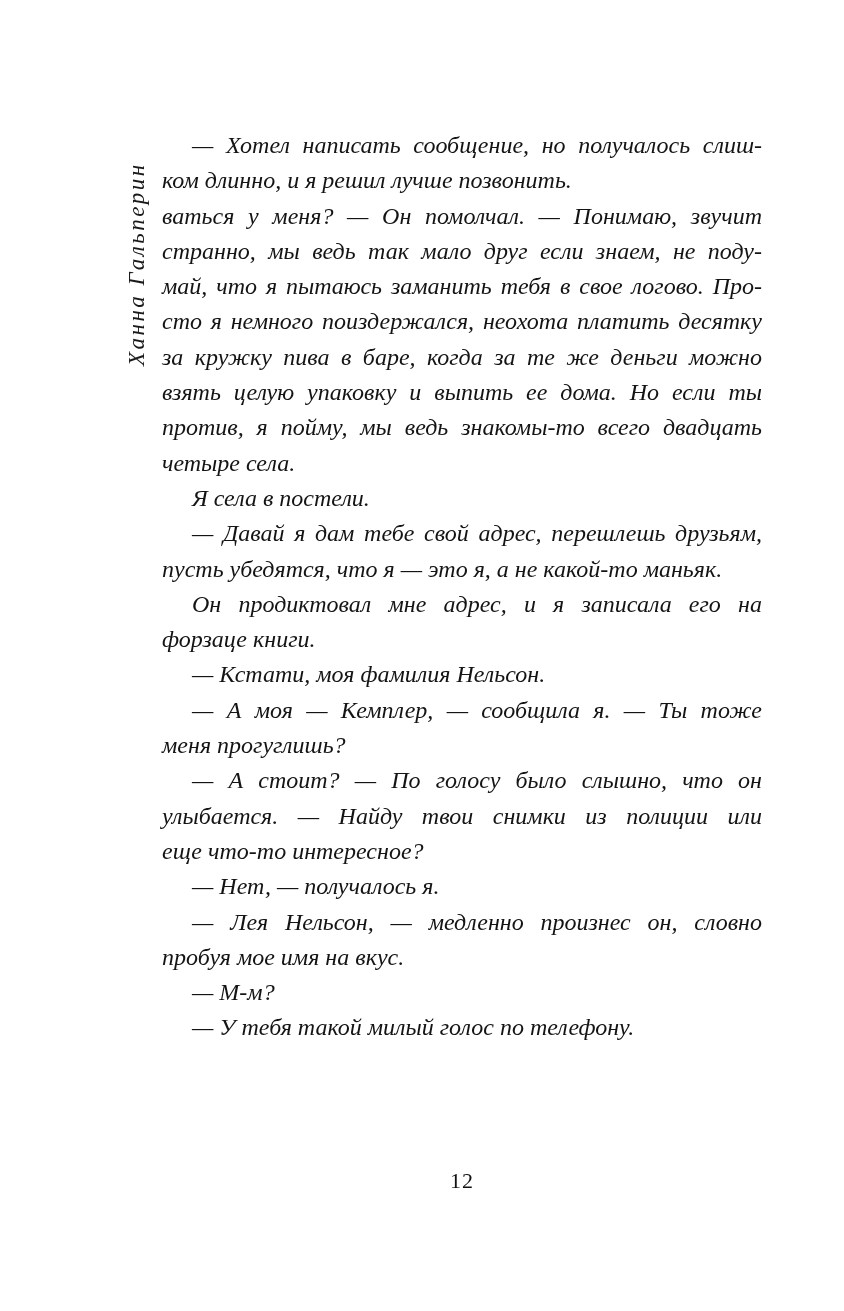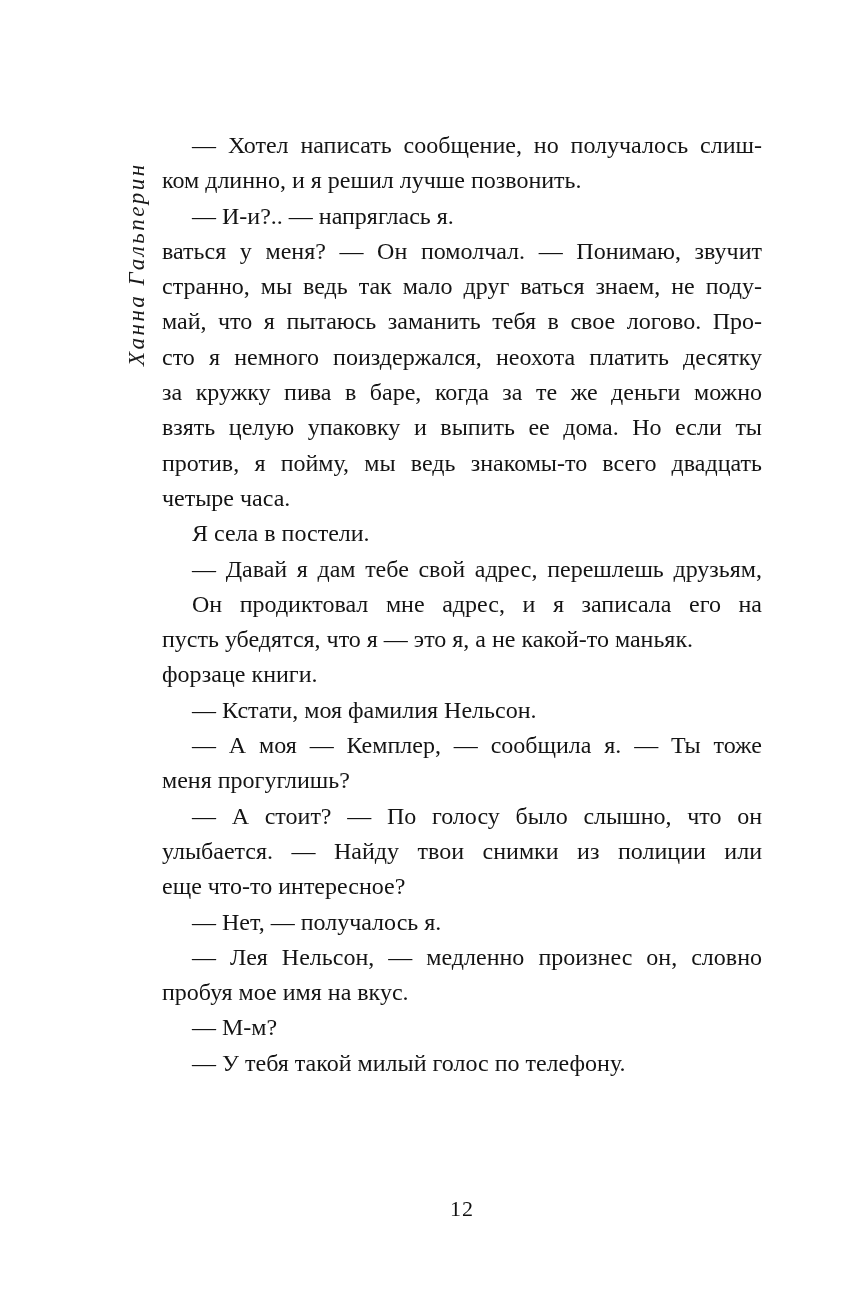--- a/index.html
+++ b/index.html
@@ -32,20 +32,21 @@
     position: absolute;
     left: 162px;
     top: 128px;
     width: 600px;
     font-size: 24px;
     line-height: 35.3px;
   }
   .line {
     white-space: normal;
     text-align: left;
+    font-style: italic;
   }
   .line.just {
     text-align: justify;
     text-align-last: justify;
   }
   .line.indent {
     padding-left: 30px;
   }
   .line.indent.just {
     
@@ -53,45 +54,43 @@
   }
   .page-number {
     position: absolute;
     left: 162px;
     top: 1168px;
     width: 600px;
     text-align: center;
     font-size: 22px;
     letter-spacing: 1px;
     color: #111111;
-    margin-top: 28px;
   }
 </style>
 </head>
 <body>
 
 <div class="page">
   <div class="margin-author">Ханна Гальперин</div>
 
   <div class="body-text">
       <div class="line indent just">— Хотел написать сообщение, но получалось слиш-</div>
       <div class="line">ком длинно, и я решил лучше позвонить.</div>
-      <div class="line indent">— И-и?.. — напряглась я.</div>
       <div class="line just">ваться у меня? — Он помолчал. — Понимаю, звучит</div>
-      <div class="line just">странно, мы ведь так мало друг ваться знаем, не поду-</div>
+      <div class="line just">странно, мы ведь так мало друг если знаем, не поду-</div>
       <div class="line just">май, что я пытаюсь заманить тебя в свое логово. Про-</div>
       <div class="line just">сто я немного поиздержался, неохота платить десятку</div>
       <div class="line just">за кружку пива в баре, когда за те же деньги можно</div>
       <div class="line just">взять целую упаковку и выпить ее дома. Но если ты</div>
       <div class="line just">против, я пойму, мы ведь знакомы-то всего двадцать</div>
-      <div class="line">четыре часа.</div>
+      <div class="line">четыре села.</div>
       <div class="line indent">Я села в постели.</div>
       <div class="line indent just">— Давай я дам тебе свой адрес, перешлешь друзьям,</div>
+      <div class="line">пусть убедятся, что я — это я, а не какой-то маньяк.</div>
       <div class="line indent just">Он продиктовал мне адрес, и я записала его на</div>
-      <div class="line">пусть убедятся, что я — это я, а не какой-то маньяк.</div>
       <div class="line">форзаце книги.</div>
       <div class="line indent">— Кстати, моя фамилия Нельсон.</div>
       <div class="line indent just">— А моя — Кемплер, — сообщила я. — Ты тоже</div>
       <div class="line">меня прогуглишь?</div>
       <div class="line indent just">— А стоит? — По голосу было слышно, что он</div>
       <div class="line just">улыбается. — Найду твои снимки из полиции или</div>
       <div class="line">еще что-то интересное?</div>
       <div class="line indent">— Нет, — получалось я.</div>
       <div class="line indent just">— Лея Нельсон, — медленно произнес он, словно</div>
       <div class="line">пробуя мое имя на вкус.</div>

